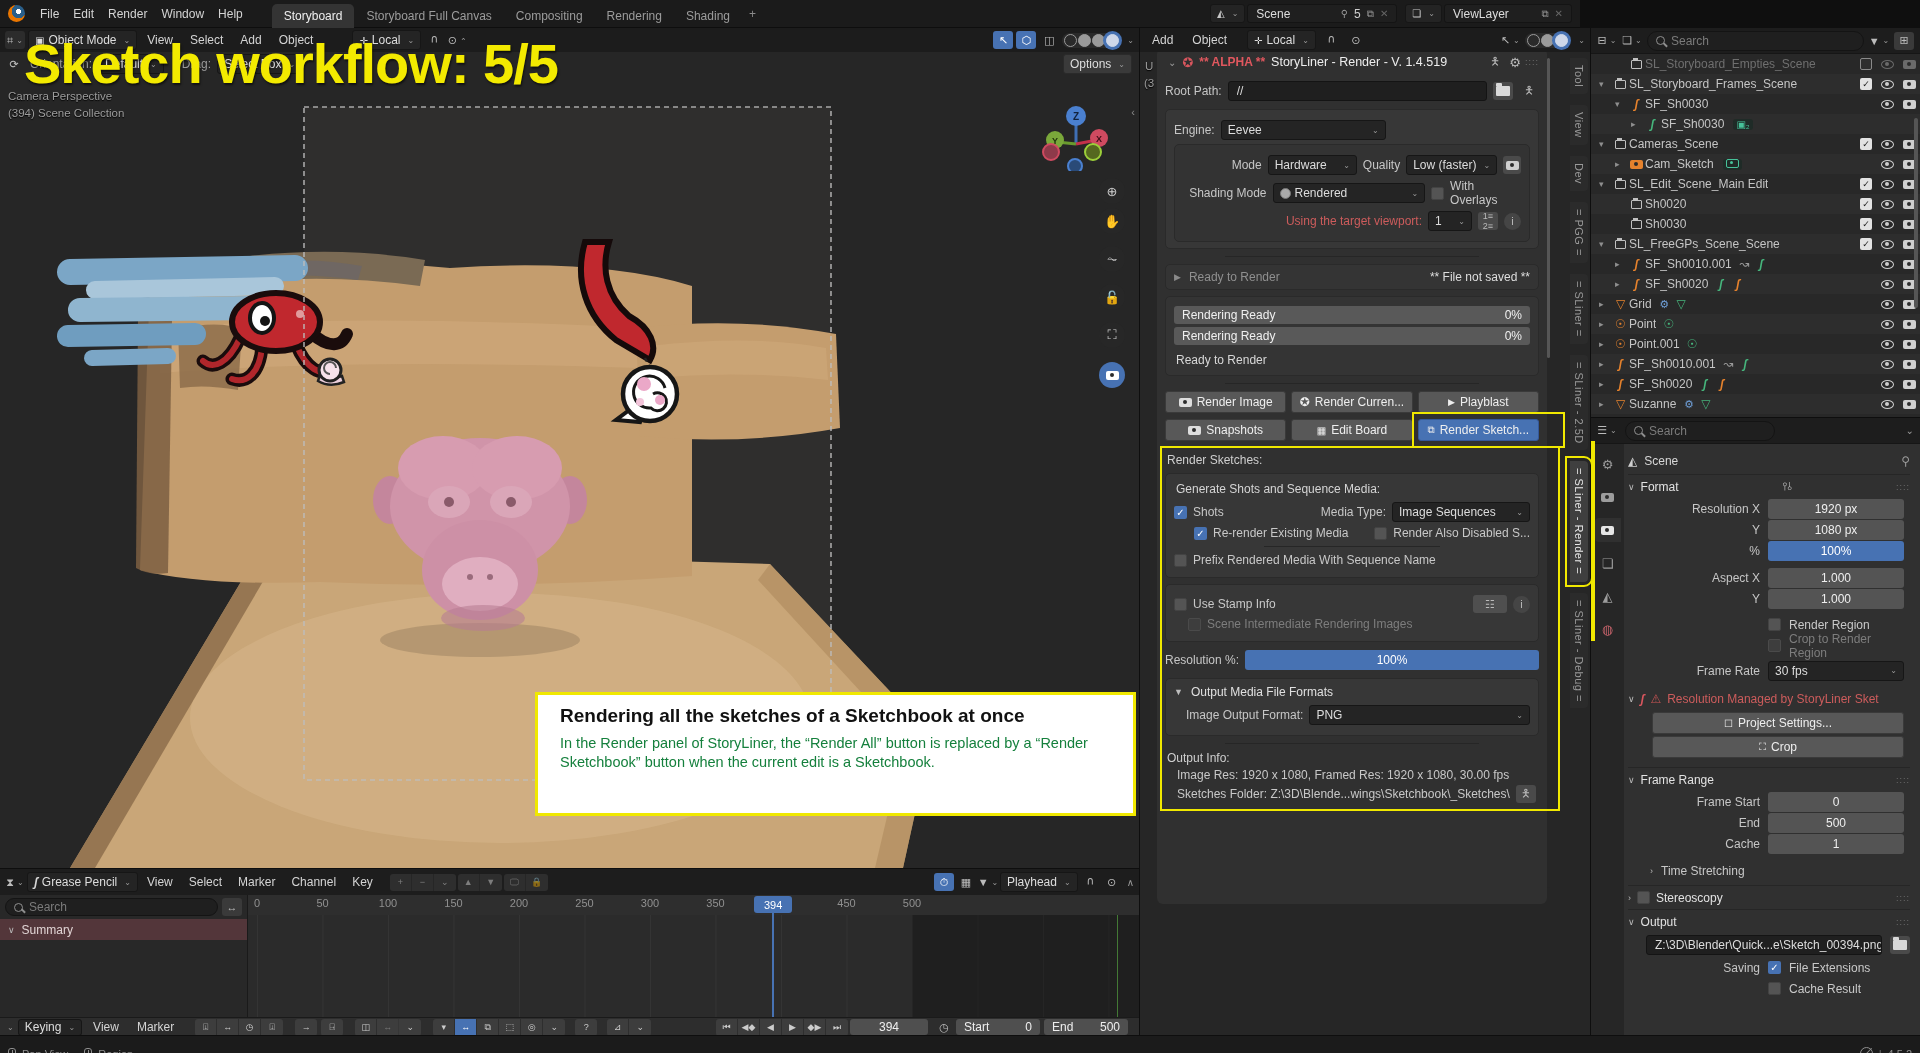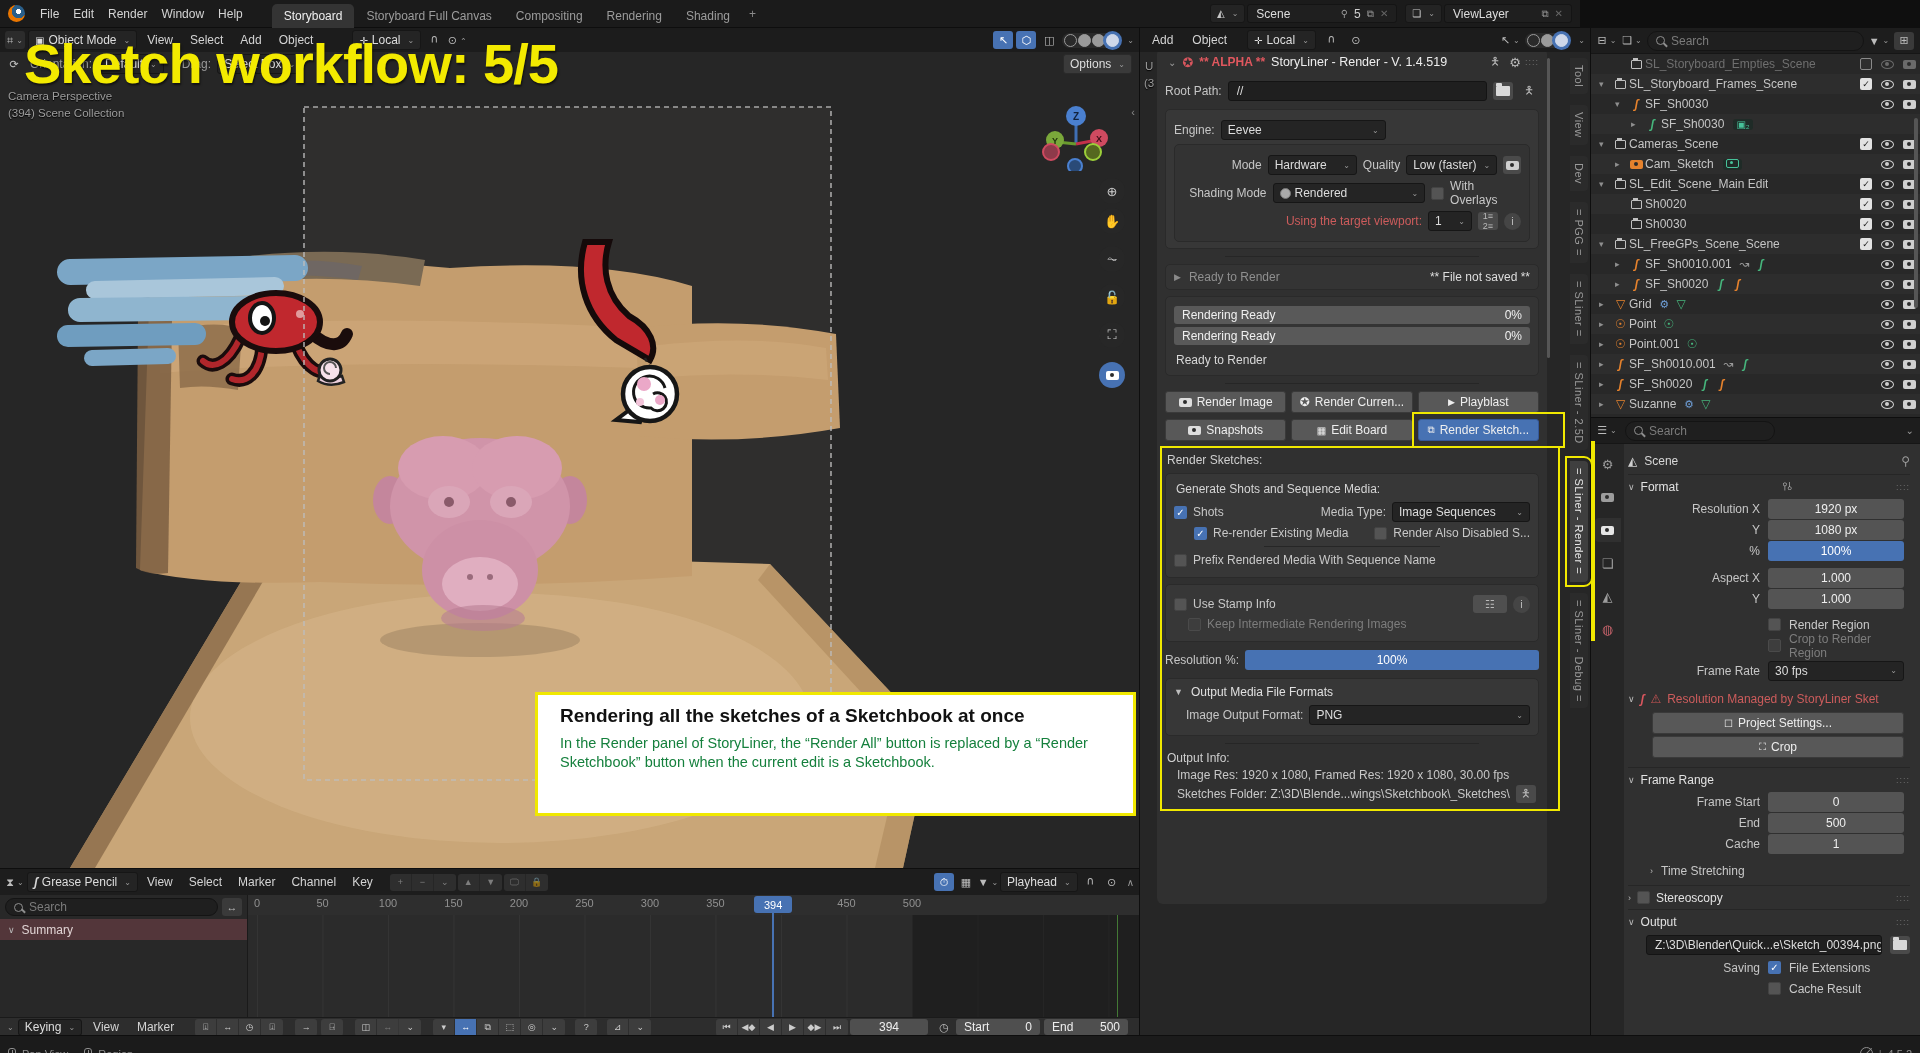--- a/index.html
+++ b/index.html
@@ -495,21 +495,21 @@
       </div>
       <div class="slbox" style="margin-top:6px;">
         <div class="slrow">
           <span class="ck off"></span>
           <span class="lbl">Use Stamp Info</span>
           <span class="icon-btn" style="margin-left:auto;background:#4f4f4f;width:34px;">☷</span>
           <span class="icon-btn" style="background:#454545;border-radius:50%;width:17px;height:17px;">i</span>
         </div>
         <div class="slrow" style="padding-left:14px;">
           <span class="ck dim"></span>
-          <span class="lbl" style="color:#7d7d7d;">Keep Intermediate Rendering Images</span>
+          <span class="lbl" style="color:#7d7d7d;">Scene Intermediate Rendering Images</span>
         </div>
       </div>
       <div class="slrow" style="margin-top:8px;">
         <span class="rlab">Resolution %:</span>
         <span class="valbox blue" style="flex:1;">100%</span>
       </div>
       <div class="slbox" style="margin-top:8px;">
         <div class="flex" style="gap:8px;">
           <span style="color:#bdbdbd;font-size:9px;">▼</span>
           <span class="lbl" style="color:#e0e0e0;">Output Media File Formats</span>

